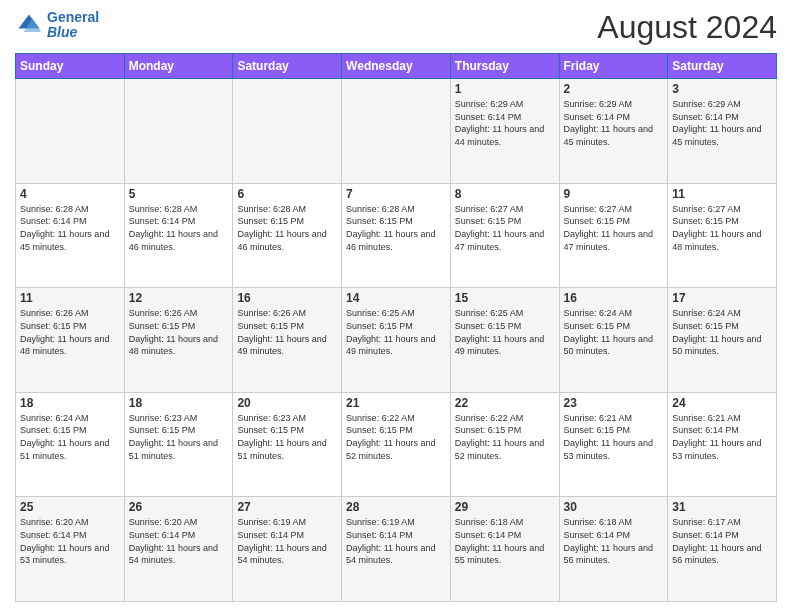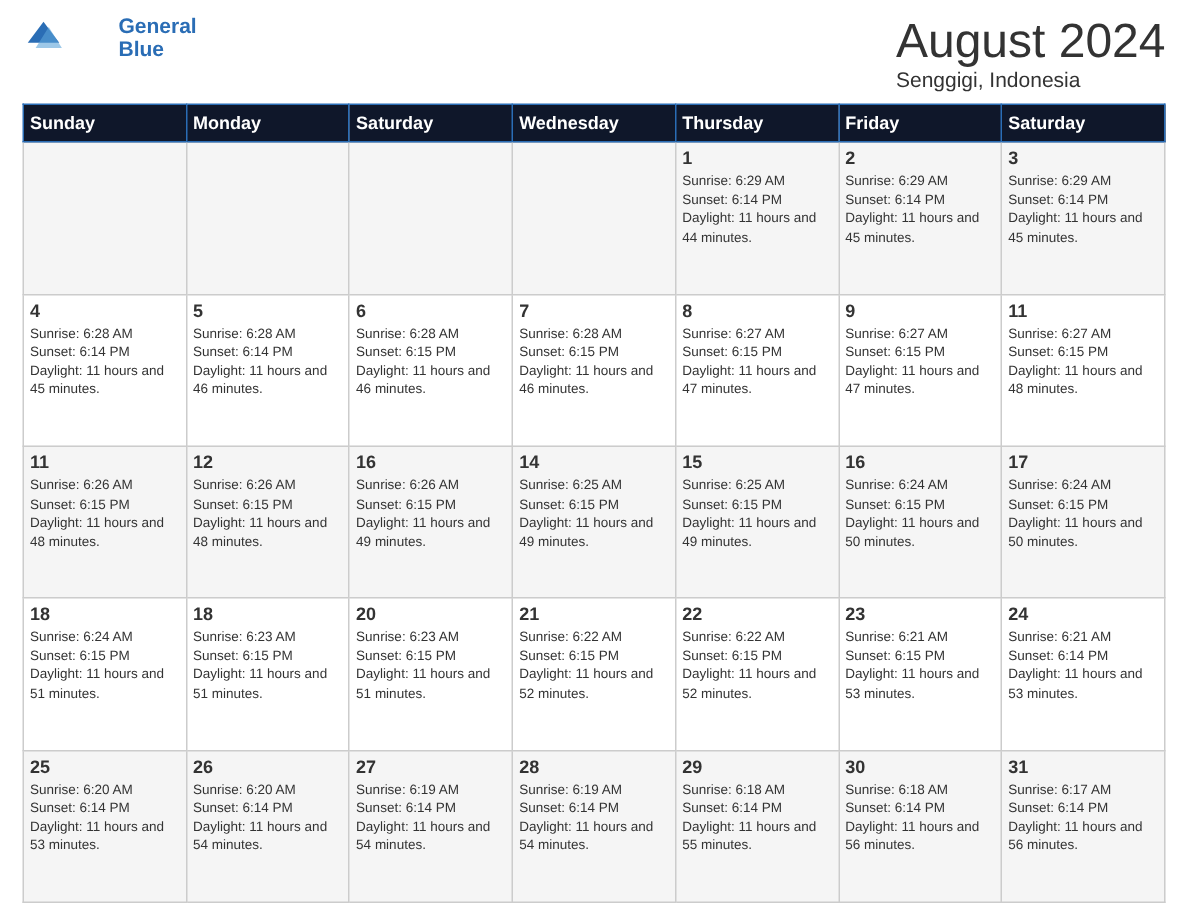--- a/index.html
+++ b/index.html
@@ -29,21 +29,20 @@
       gap: 4px;
     }
     .logo-text {
       font-size: 14px;
       font-weight: bold;
       color: #333;
       line-height: 1.1;
     }
     .logo-text span {
       color: #2a6db5;
-      margin-left: 32px;
     }
     .logo-icon {
       width: 28px;
       height: 28px;
     }
     .title-block {
       text-align: left;
     }
     .month-year {
       font-size: 32px;
@@ -56,21 +55,21 @@
       color: #333;
     }
     .calendar {
       flex: 1;
       border: 1px solid #ccc;
       border-collapse: collapse;
       width: 100%;
       table-layout: fixed;
     }
     .calendar th {
-      background-color: #0f172a;
+      background-color: #8b5cf6;
       color: #fff;
       font-size: 12px;
       font-weight: bold;
       padding: 5px 4px;
       text-align: left;
       border: 1px solid #2a6db5;
     }
     .calendar td {
       border: 1px solid #ccc;
       vertical-align: top;
@@ -111,26 +110,25 @@
 <div class="page">
   <div class="header">
     <div class="logo">
       <svg class="logo-icon" viewBox="0 0 32 32" xmlns="http://www.w3.org/2000/svg">
         <rect x="0" y="0" width="32" height="32" fill="white"></rect>
         <polygon points="16,4 28,20 4,20" fill="#2a6db5"></polygon>
         <polygon points="20,8 30,24 10,24" fill="#5ba3d9" opacity="0.6"></polygon>
       </svg>
       <div class="logo-text">
         <div><span>General</span></div>
-        <div><span style="color:#2a6db5;">Blue</span></div>
+        <div><span style="color:#2a6db5;font-style:italic;">Blue</span></div>
       </div>
     </div>
     <div class="title-block">
       <div class="month-year">August 2024</div>
-      <div class="location">Senggigi, Indonesia</div>
     </div>
   </div>
 
   <table class="calendar">
     <thead>
       <tr>
         <th>Sunday</th>
         <th>Monday</th>
         <th>Saturday</th>
         <th>Wednesday</th>

